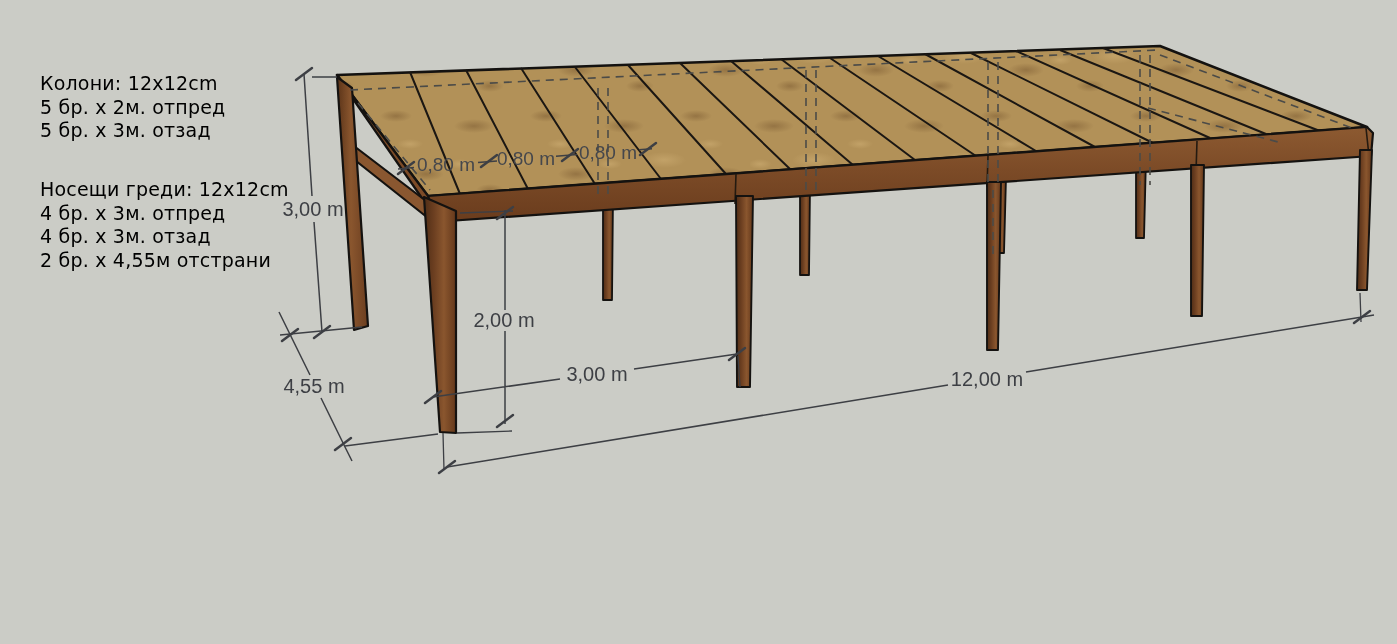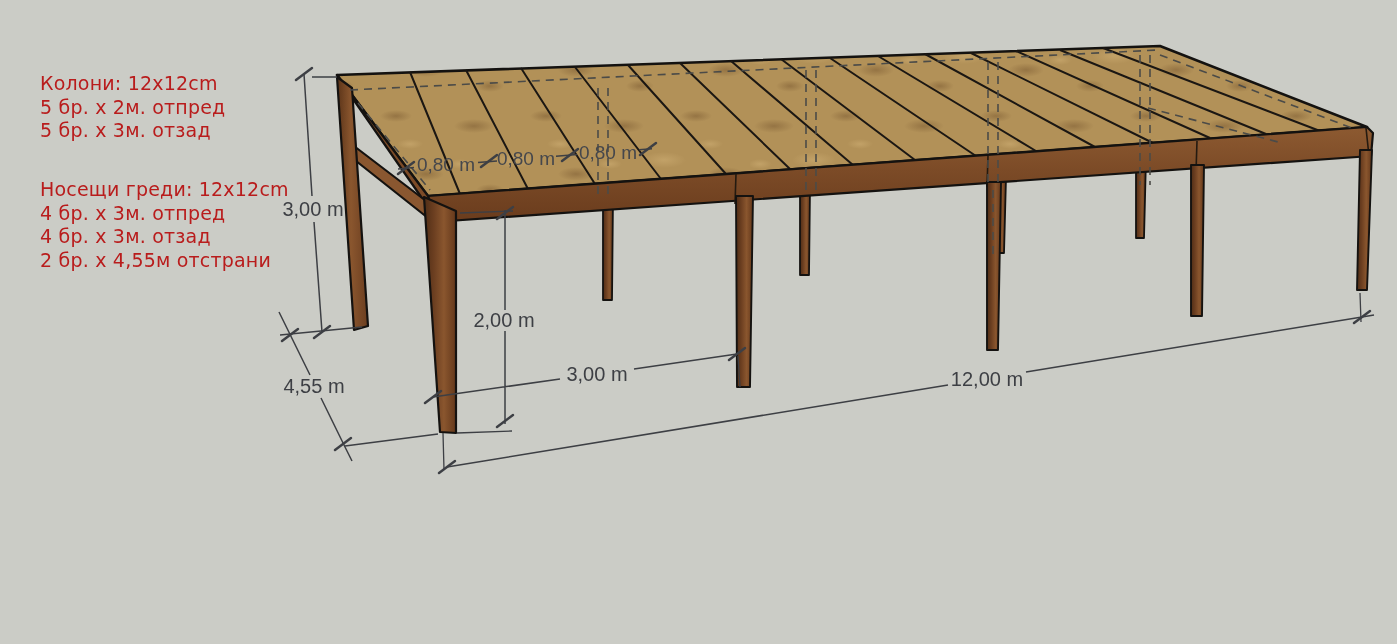--- a/index.html
+++ b/index.html
@@ -1,19 +1,19 @@
 <!DOCTYPE html>
 <html><head>
 <meta charset="utf-8">
 <style>
   html,body{margin:0;padding:0;}
   body{width:1397px;height:644px;overflow:hidden;background:#cbccc6;}
   .stage{position:relative;width:1397px;height:644px;background:#cbccc6;font-family:"Liberation Sans",sans-serif;}
   .stage svg{position:absolute;left:0;top:0;}
-  .notes{position:absolute;left:40px;color:#b91c1c;font-family:"DejaVu Sans","Liberation Sans",sans-serif;
+  .notes{position:absolute;left:40px;color:#000000;font-family:"DejaVu Sans","Liberation Sans",sans-serif;
          font-size:19px;line-height:23.5px;white-space:pre-line;letter-spacing:0.2px;}
   .notes.g1{top:72px;}
   .notes.g2{top:178px;}
   .notes.g3{top:285px;}
   .dimtext{font-family:"Liberation Sans",sans-serif;font-size:20px;fill:#3d3f44;}
   .dimtext.small{font-size:19px;fill:#45474c;}
 </style>
 </head>
 <body>
 

